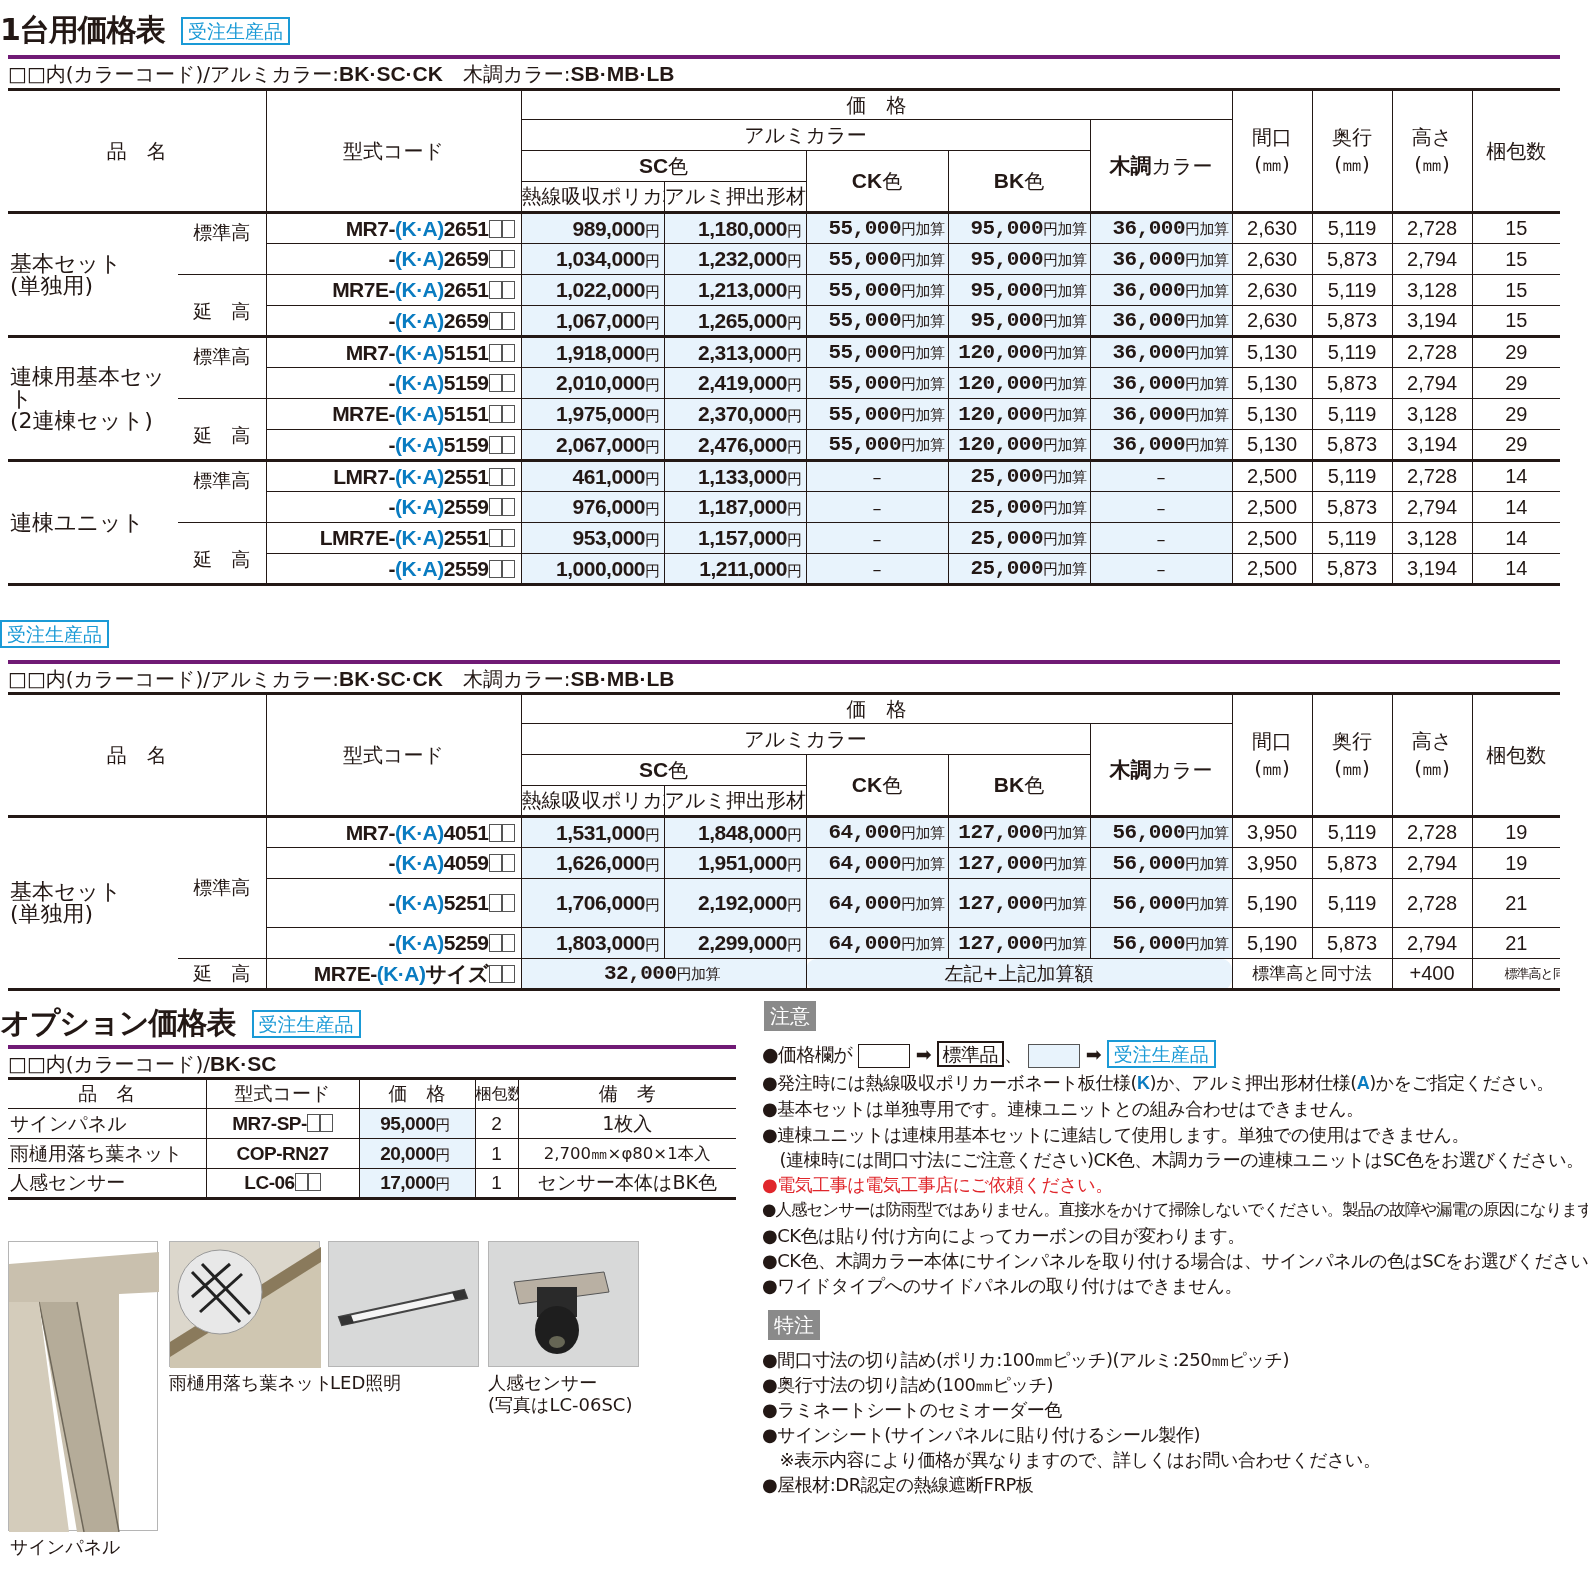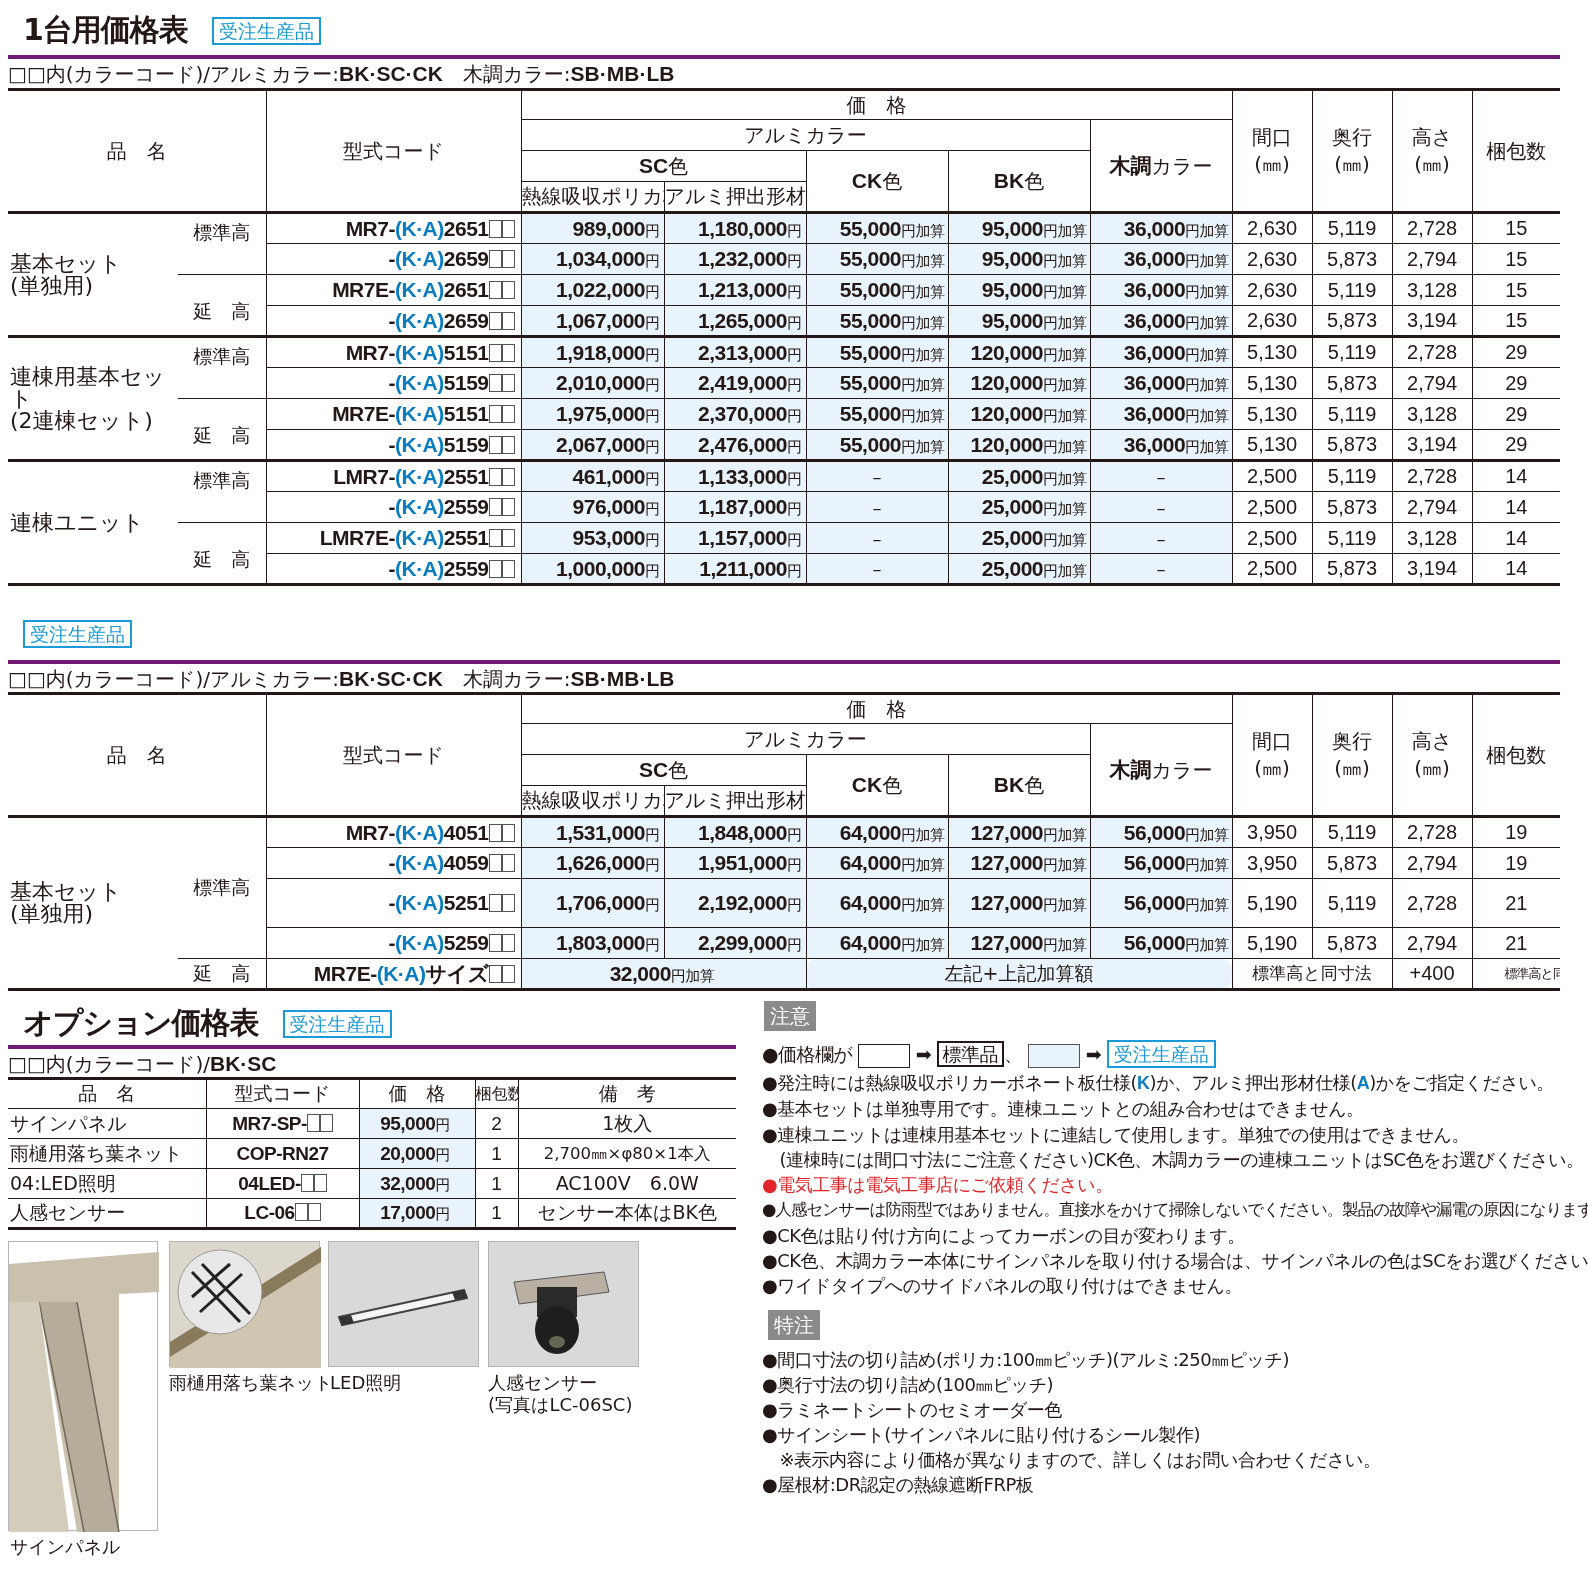--- a/index.html
+++ b/index.html
@@ -1,33 +1,33 @@
 <!DOCTYPE html>
 <html><head>
 <meta charset="utf-8">
 <style>
   * { box-sizing: border-box; margin: 0; padding: 0; }
   body { width: 1588px; height: 1584px; background: #fff; color: #231815; font-family: "DejaVu Sans", "Liberation Sans", sans-serif; position: relative; overflow: hidden; }
-  .sec-title { position: absolute; left: 23px; font-size: 30px; font-weight: bold; letter-spacing: -1px; display: flex; align-items: center; gap: 24px; }
+  .sec-title { position: absolute; left: 0; font-size: 30px; font-weight: bold; letter-spacing: -1px; display: flex; align-items: center; gap: 16px; }
   .badge { display: inline-block; border: 2px solid #1a9ad6; color: #1a9ad6; font-size: 19px; font-weight: normal; padding: 0 5px; line-height: 24px; background: #fff; letter-spacing: 0; }
   .color-line { position: absolute; left: 8px; font-size: 20px; border-top: 4px solid #701a75; padding-top: 2px; height: 30px; }
   .color-line b { font-family: "Liberation Sans", sans-serif; font-weight: bold; font-size: 21px; }
   table { border-collapse: collapse; position: absolute; left: 8px; table-layout: fixed; }
   td, th { border: 1px solid #231815; font-weight: normal; text-align: center; vertical-align: middle; font-size: 18px; overflow: hidden; white-space: nowrap; }
   .pt th { font-size: 20px; }
   .pt { border-top: 3px solid #231815; border-bottom: 3px solid #231815; }
   .pt tr.grp-top td { border-top: 3px solid #231815; }
   .pt tbody tr td:first-child, .pt thead tr th:first-child { border-left: none; }
   .pt tr td:last-child, .pt tr th:last-child { border-right: none; }
   .code { font-family: "Liberation Sans", sans-serif; font-weight: bold; font-size: 21px; text-align: right; padding-right: 6px; letter-spacing: -0.5px; }
   .code .ka { color: #0a7cc1; }
   .sq { display: inline-block; width: 13px; height: 18px; border: 1px solid #555; vertical-align: -2px; margin-left: 0; }
   .price { background: #e8f3fc; font-family: "Liberation Sans", sans-serif; font-weight: bold; font-size: 21px; text-align: right; padding-right: 4px; letter-spacing: -0.5px; }
   .price small, .add small { font-size: 15px; font-weight: normal; }
-  .add { background: #e8f3fc; font-family: Liberation Sans, sans-serif; font-weight: bold; font-size: 21px; text-align: right; padding-right: 3px; letter-spacing: -0.5px; margin-top: 8px; }
+  .add { background: #e8f3fc; font-family: Liberation Mono, monospace; font-weight: bold; font-size: 21px; text-align: right; padding-right: 3px; letter-spacing: -0.5px; margin-top: 8px; }
   .dash { background: #e8f3fc; font-size: 18px; }
   .dim { font-family: "Liberation Sans", sans-serif; font-size: 20px; }
   .name { text-align: left; font-size: 22px; padding-left: 2px; white-space: normal; line-height: 22px; border-right: none !important; }
   .sub { font-size: 19px; border-left: none !important; }
   .hdr-b { font-family: "Liberation Sans", sans-serif; font-weight: bold; font-size: 21px; }
   .hdr-sm { font-size: 17px; }
   .ot { border-top: 3px solid #231815; border-bottom: 3px solid #231815; }
   .ot td, .ot th { font-size: 19px; height: 30px; }
   .ot tr td:first-child, .ot tr th:first-child { border-left: none; text-align: left; padding-left: 2px; }
   .ot tr td:last-child, .ot tr th:last-child { border-right: none; }
@@ -392,27 +392,20 @@
         <td><span>1枚入</span></td>
       </tr>
       <tr>
         <td><span>雨樋用落ち葉ネット</span></td>
         <td class="code"><span>COP-RN27</span></td>
         <td class="price"><span>20,000</span><small>円</small></td>
         <td class="dim"><span>1</span></td>
         <td style="font-size: 16.5px;"><span>2,700㎜×φ80×1本入</span></td>
       </tr>
       <tr>
-        <td><span>04:LED照明</span></td>
-        <td class="code"><span>04LED-</span><span class="sq"></span><span class="sq"></span></td>
-        <td class="price"><span>32,000</span><small>円</small></td>
-        <td class="dim"><span>1</span></td>
-        <td><span>AC100V　6.0W</span></td>
-      </tr>
-      <tr>
         <td><span>人感センサー</span></td>
         <td class="code"><span>LC-06</span><span class="sq"></span><span class="sq"></span></td>
         <td class="price"><span>17,000</span><small>円</small></td>
         <td class="dim"><span>1</span></td>
         <td><span>センサー本体はBK色</span></td>
       </tr>
     </tbody>
 </table>
 
 <div class="photo" style="left:8px; top:1241px; width:150px; height:290px; background:#fff;">

